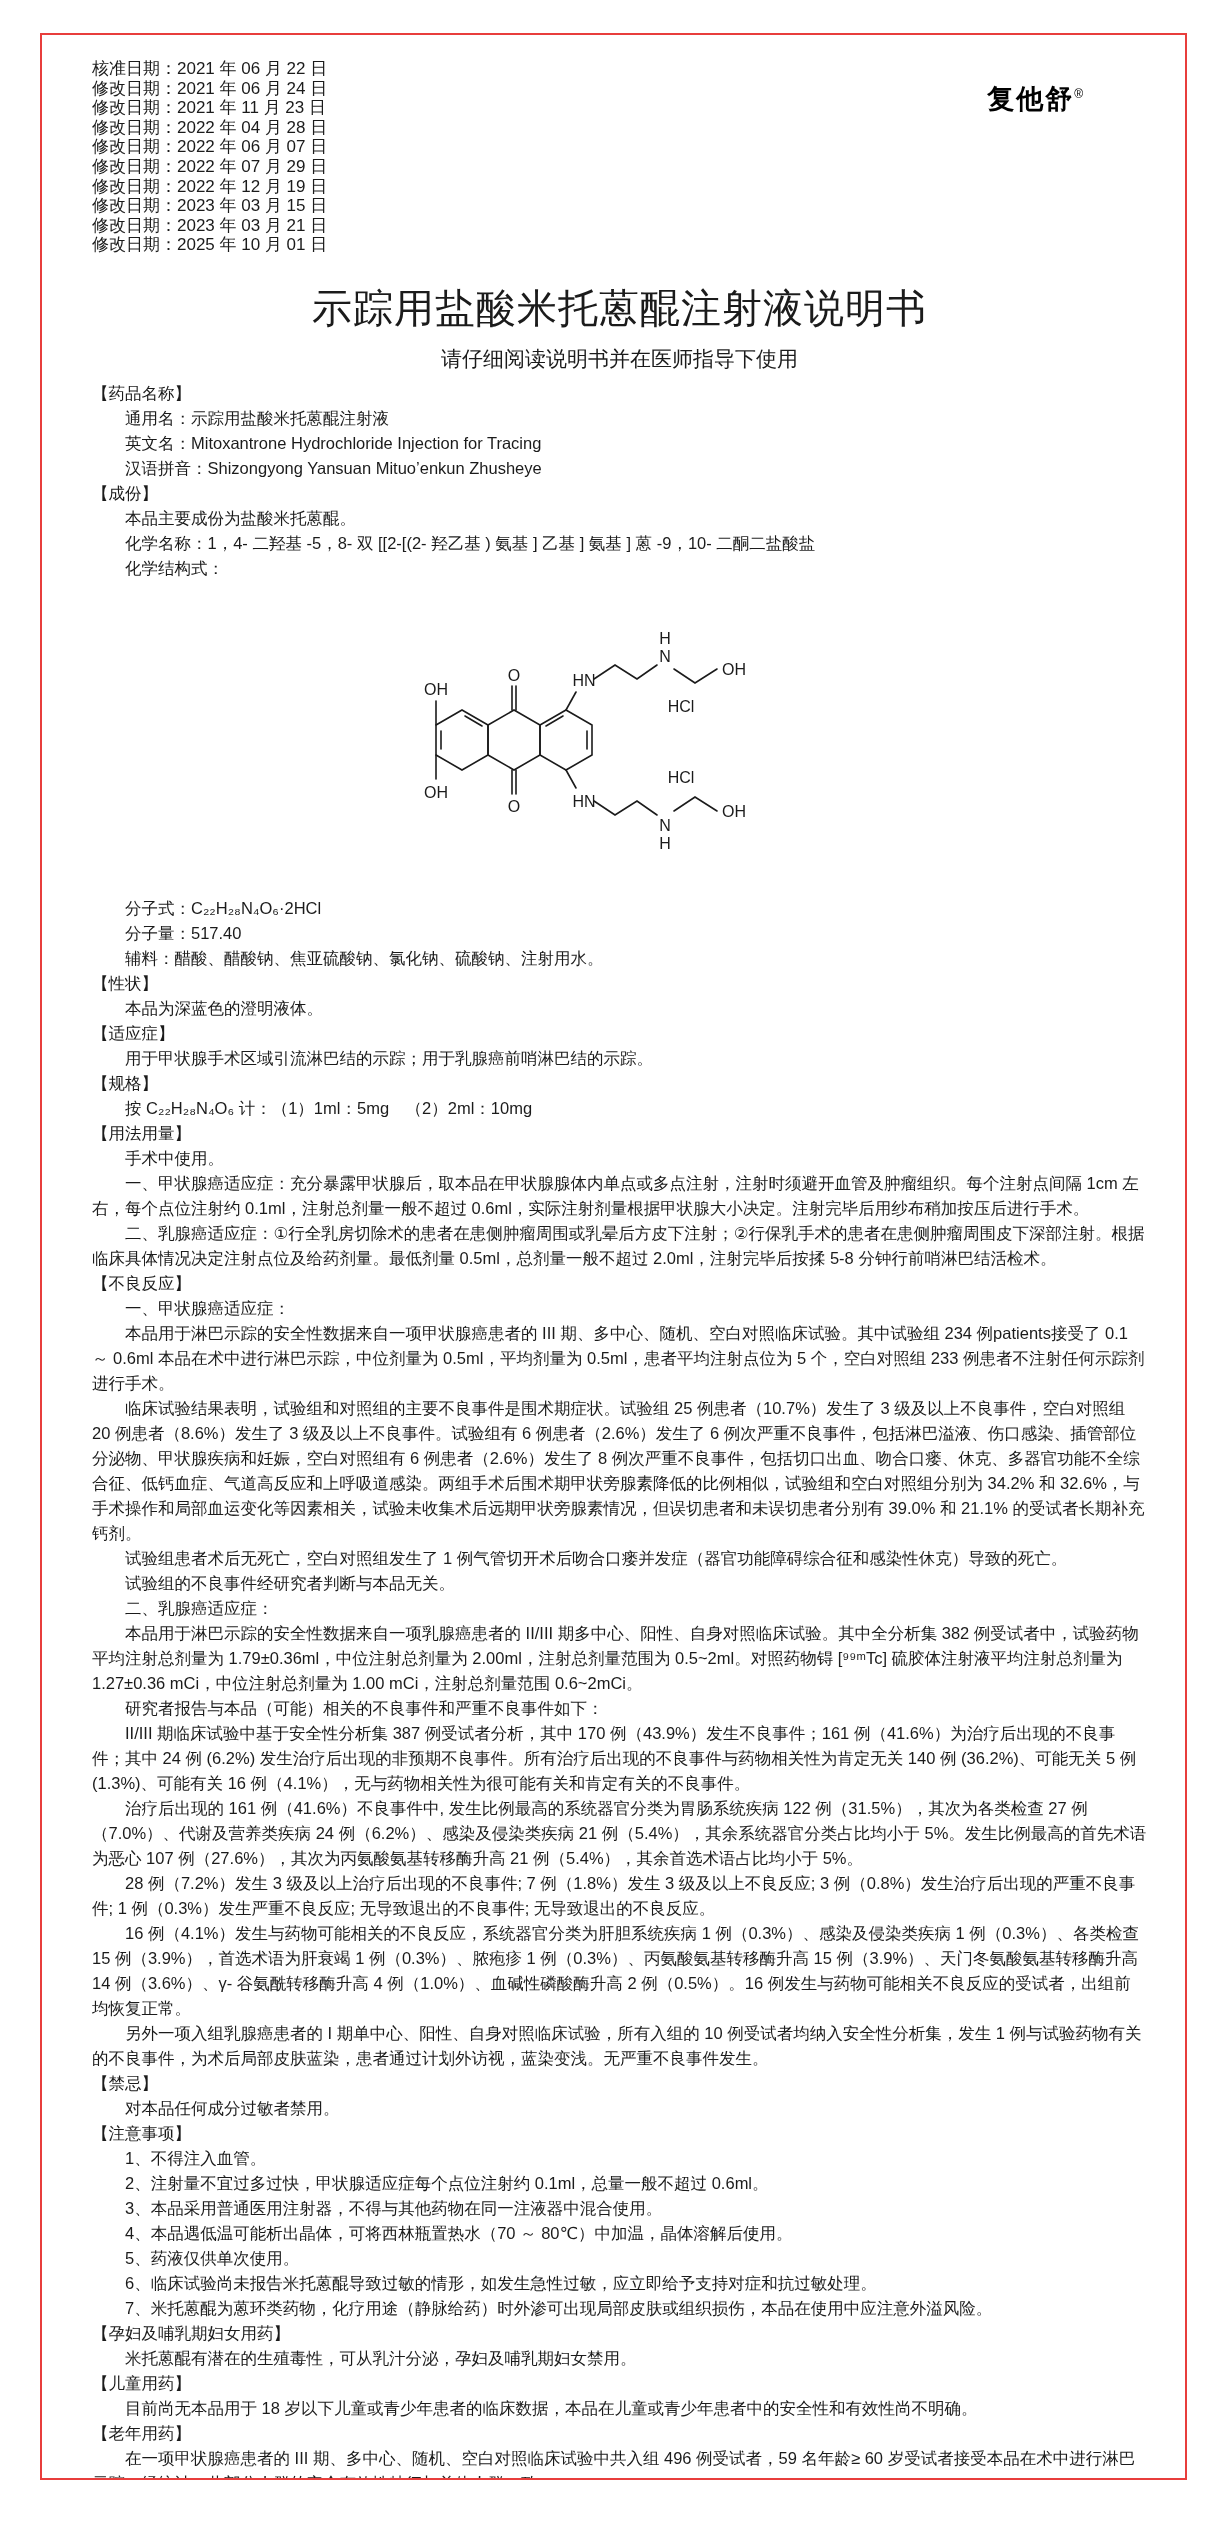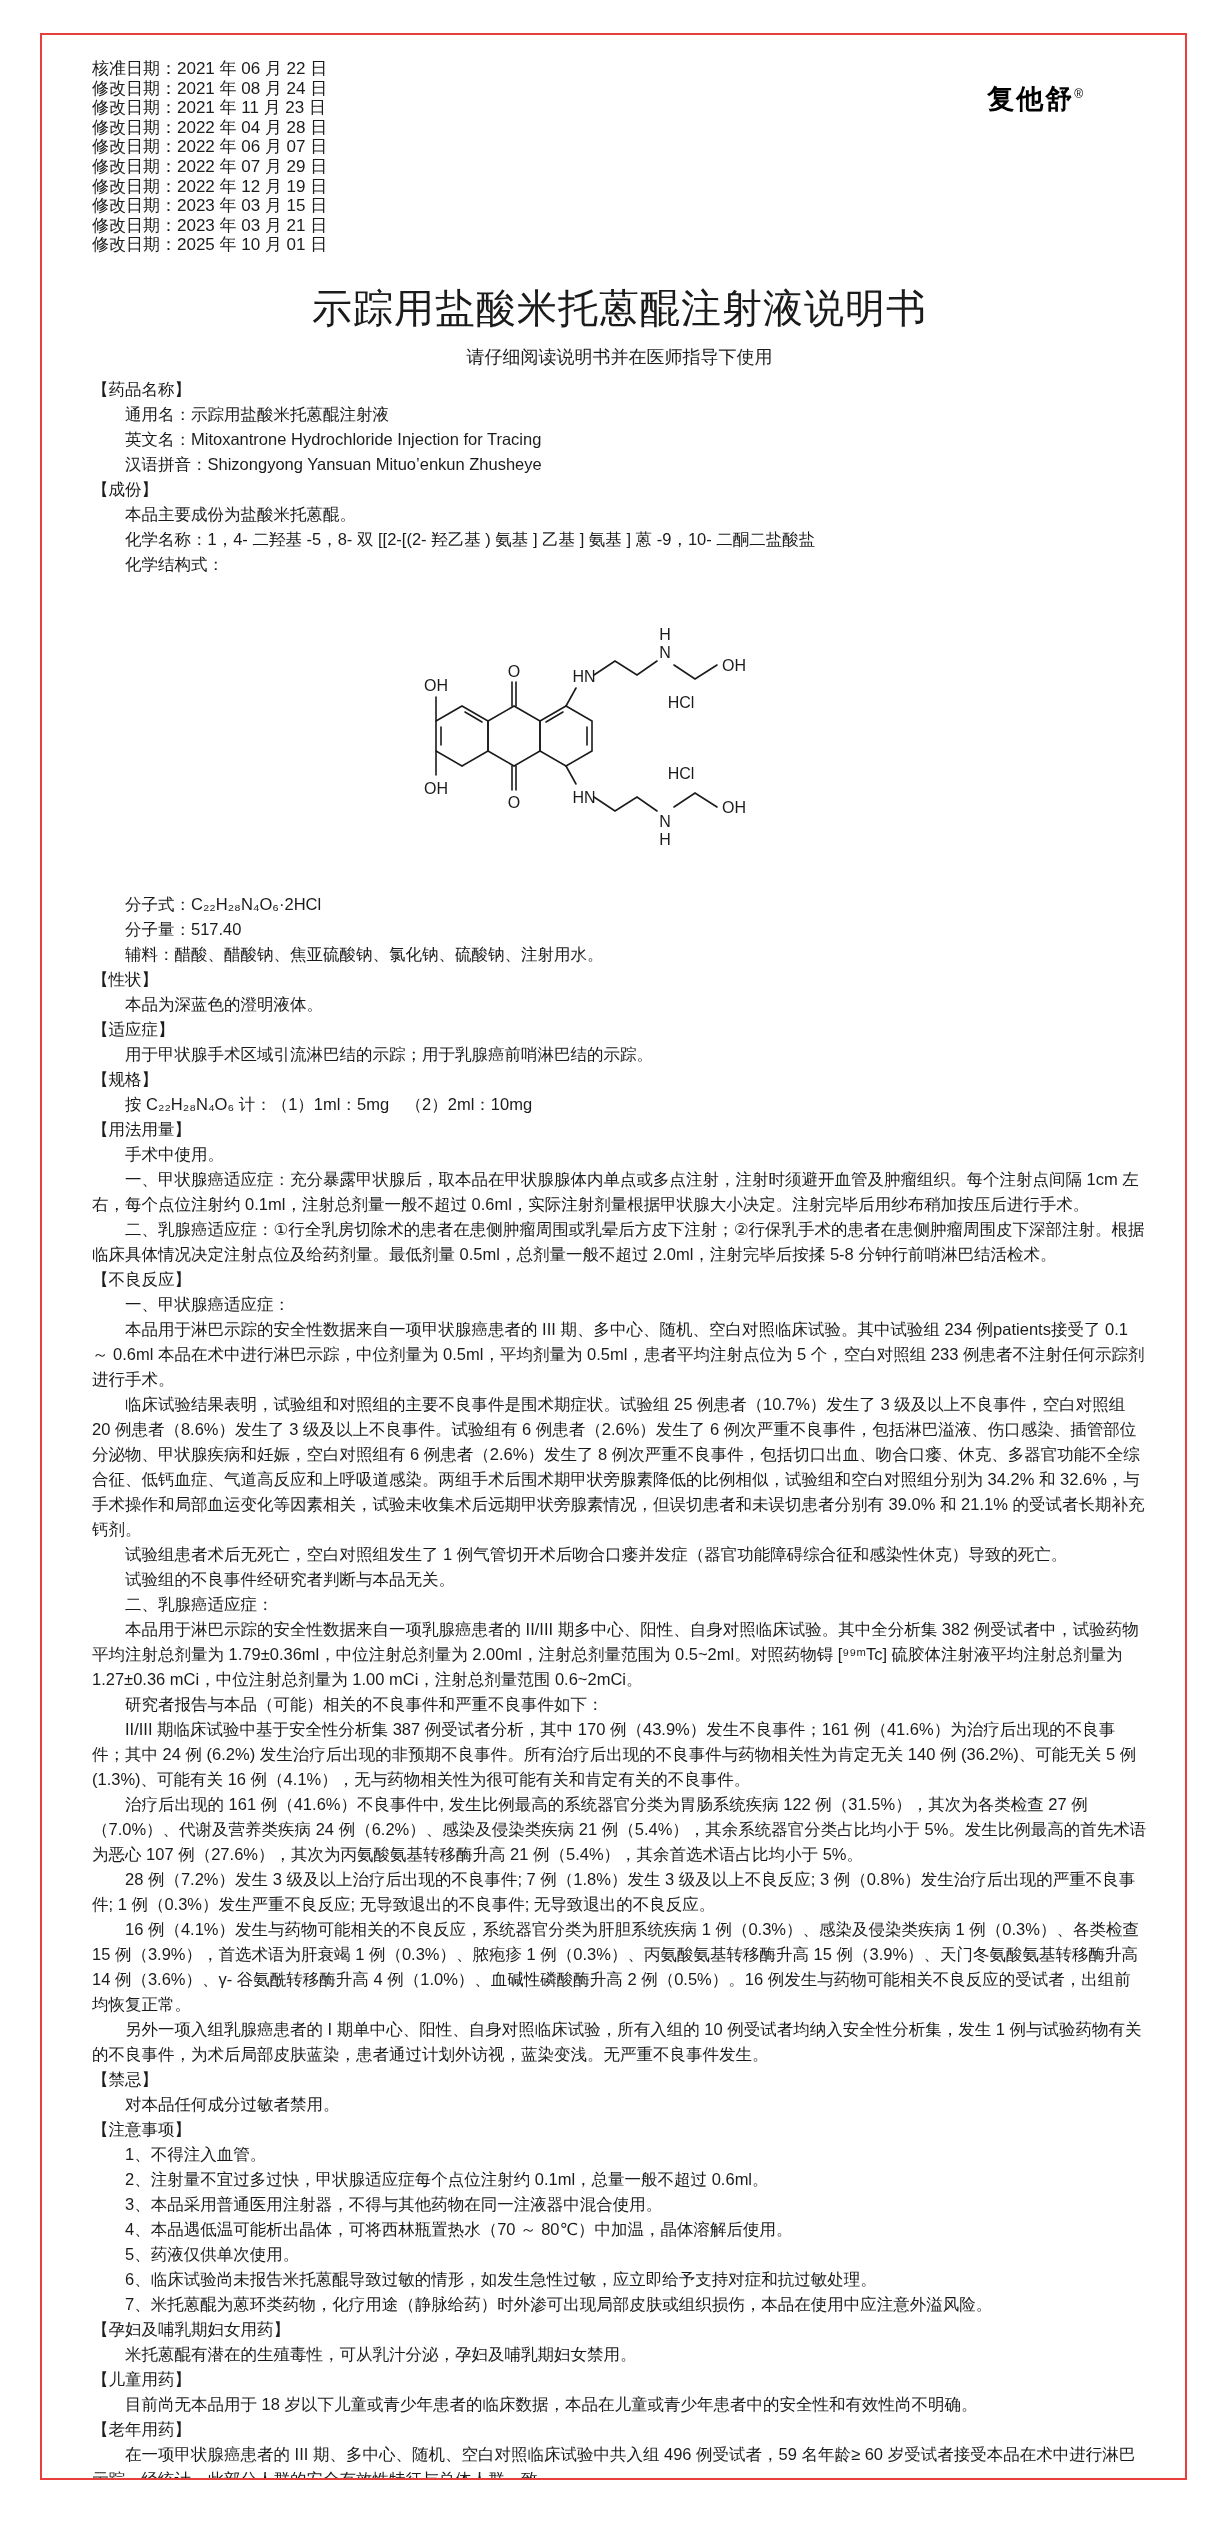--- a/index.html
+++ b/index.html
@@ -8,36 +8,36 @@
   .frame{position:absolute;left:40px;top:33px;width:1147px;height:2447px;
          border:2px solid #e83e3c;box-sizing:border-box;
          padding:24px 38px 16px 50px;overflow:hidden;}
   .hdr{position:relative;}
   .dates{font-size:17px;line-height:19.6px;}
   .date-line{white-space:nowrap;}
   .logo{position:absolute;top:22px;right:62px;color:#000000;font-weight:700;
         font-size:27px;letter-spacing:2px;}
   .logo sup{font-size:12px;font-weight:400;}
   .doc-title{margin-top:26px;font-size:40px;font-weight:400;text-align:center;letter-spacing:1px;}
-  .doc-subtitle{margin-top:9px;font-size:18px;text-align:center;}
+  .doc-subtitle{margin-top:9px;font-size:21px;text-align:center;}
   .sections{margin-top:8px;font-size:16.5px;line-height:25px;}
   .sec-h{text-indent:0;}
   .para{margin:0;text-indent:2em;}
   .structure-wrap{margin:4px 0 4px 295px;}
 </style>
 </head>
 <body>
 
 <div class="page">
   <div class="frame">
 
     <div class="hdr">
       <div class="dates">
           <div class="date-line">核准日期：2021 年 06 月 22 日</div>
-          <div class="date-line">修改日期：2021 年 08 月 24 日</div>
+          <div class="date-line">修改日期：2021 年 06 月 24 日</div>
           <div class="date-line">修改日期：2021 年 11 月 23 日</div>
           <div class="date-line">修改日期：2022 年 04 月 28 日</div>
           <div class="date-line">修改日期：2022 年 06 月 07 日</div>
           <div class="date-line">修改日期：2022 年 07 月 29 日</div>
           <div class="date-line">修改日期：2022 年 12 月 19 日</div>
           <div class="date-line">修改日期：2023 年 03 月 15 日</div>
           <div class="date-line">修改日期：2023 年 03 月 21 日</div>
           <div class="date-line">修改日期：2025 年 10 月 01 日</div>
         </div>
       <div class="logo"><span>复他舒</span><sup>®</sup></div>

